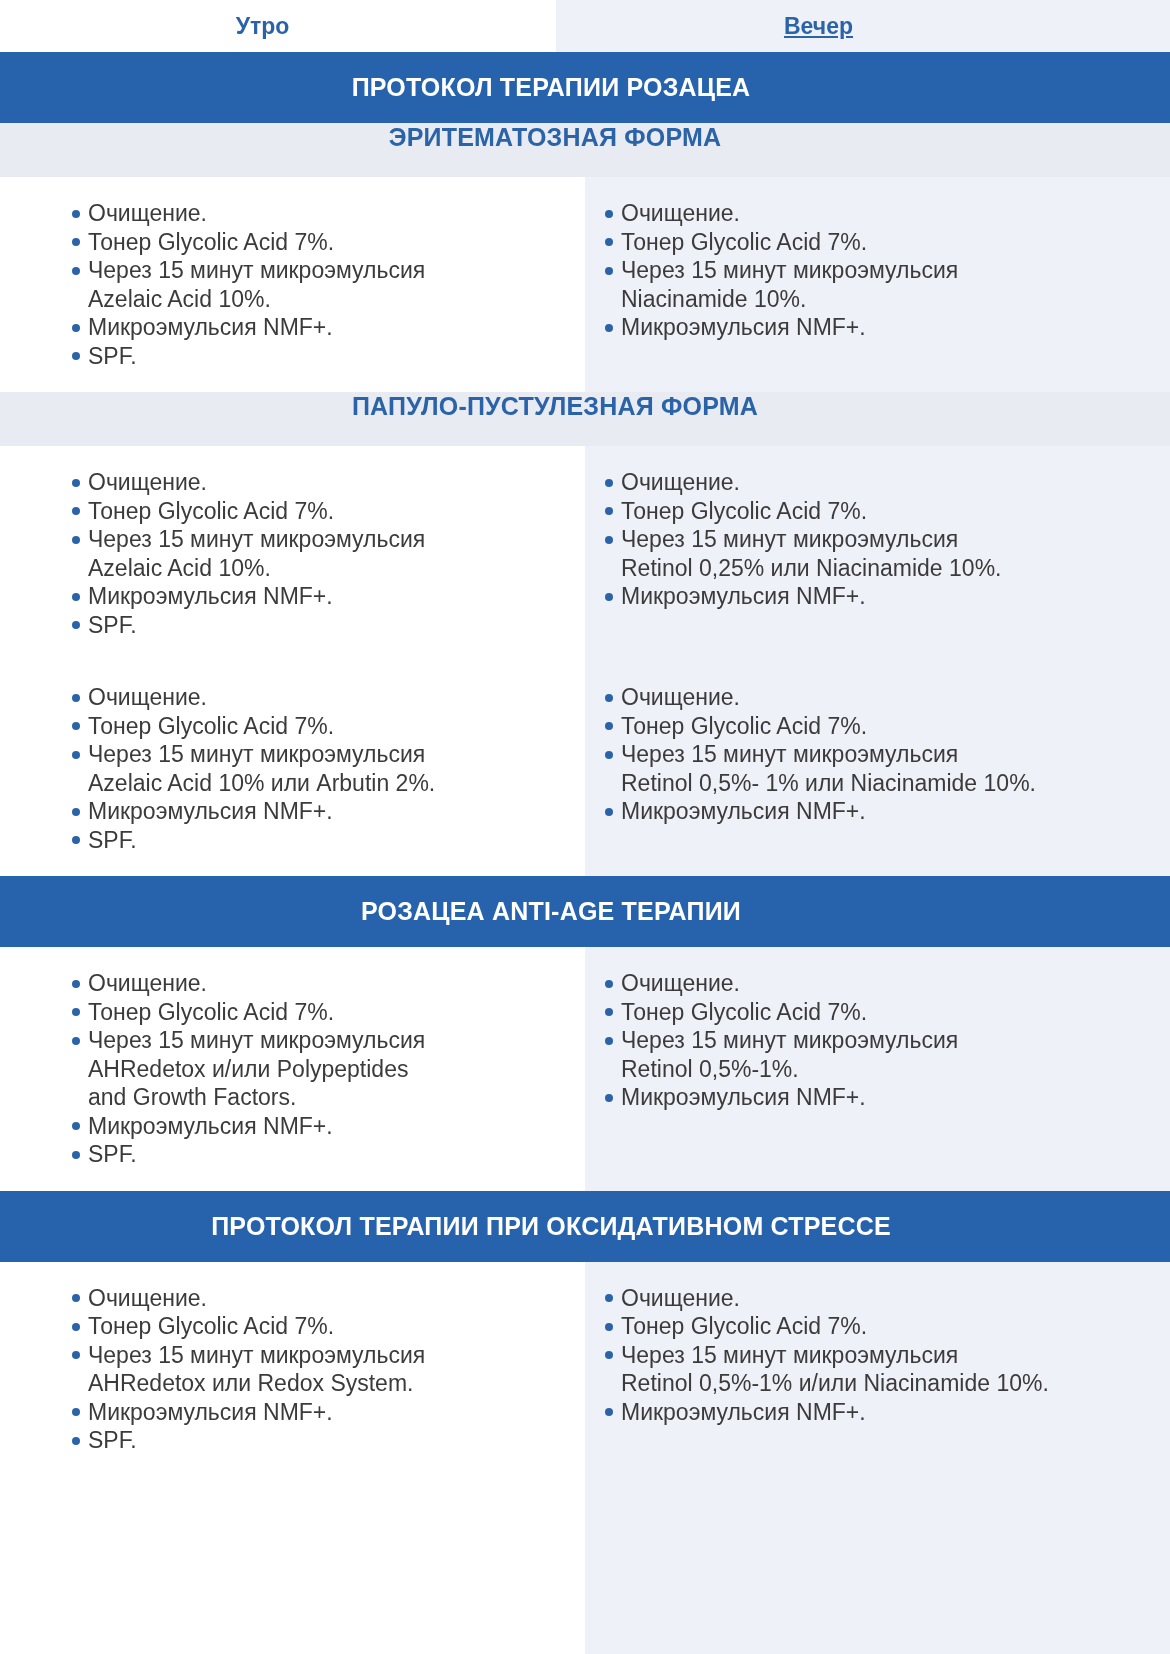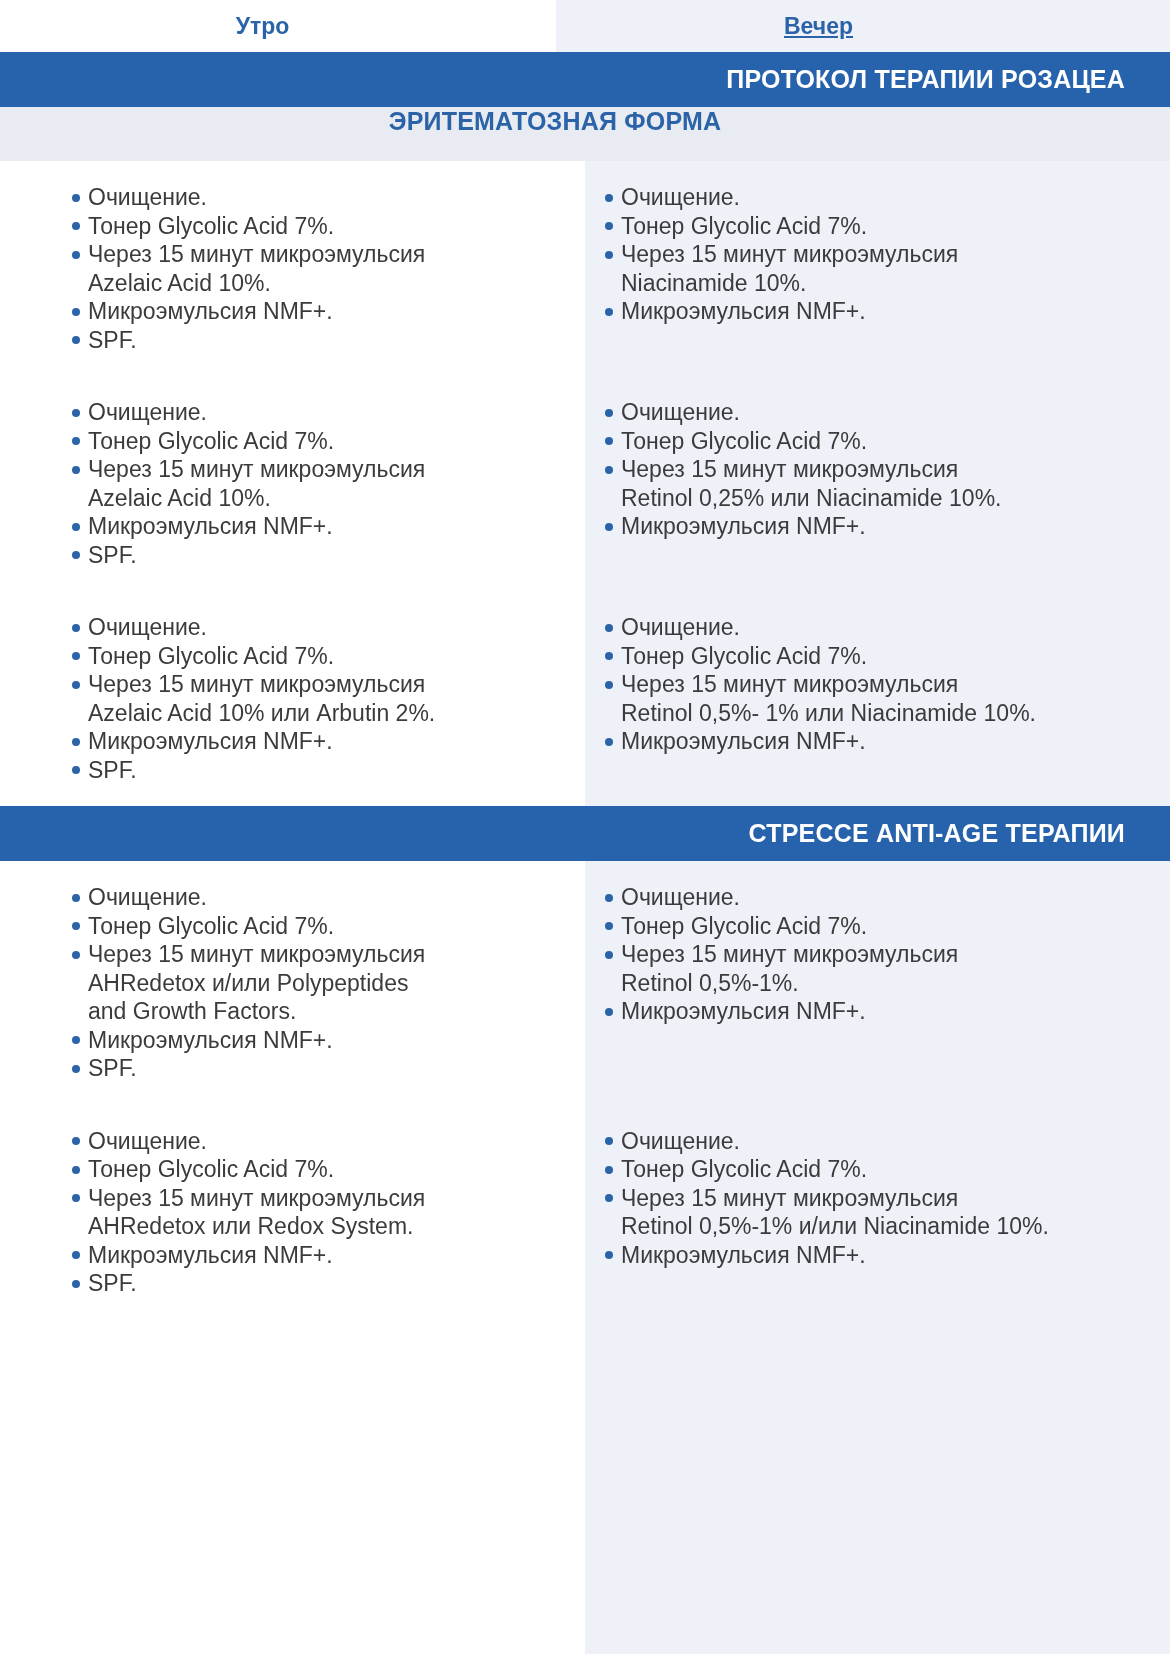--- a/index.html
+++ b/index.html
@@ -15,24 +15,24 @@
   .col-headers { display:flex; height:52px; flex:0 0 auto; }
   .col-header {
     width:50%; display:flex; align-items:center; justify-content:center;
     font-weight:bold; font-size:23px; color:var(--accent,#2b63a8);
   }
   .col-header.morning { background:#ffffff; padding-right:31px; }
   .col-header.evening { background:var(--evening-bg,#eff1f8); padding-right:89px;text-decoration:underline; }
 
   
   .banner {
-    height:55px; flex:0 0 auto;
+    height:71px; flex:0 0 auto;
     background:var(--banner-bg,#2762ac);
-    display:flex; align-items:center; justify-content:flex-end;
-    padding-right:45px;
+    display:flex; align-items:center; justify-content:center;
+    padding-right:68px;
   }
   .banner-text {
     color:#ffffff; font-weight:bold; font-size:25px; letter-spacing:.2px;
     white-space:nowrap;
   }
 
   
   .band {
     height:54px; flex:0 0 auto;
     background:var(--band-bg,#e8ebf1);
@@ -99,20 +99,23 @@
       <div class="col evening">
         <ul class="routine">
           <li>Очищение.</li>
           <li>Тонер Glycolic Acid 7%.</li>
           <li>Через 15 минут микроэмульсия
 Niacinamide 10%.</li>
           <li>Микроэмульсия NMF+.</li>
         </ul>
       </div>
     </div>
+    <div class="band">
+      <span class="band-text">ПАПУЛО-ПУСТУЛЕЗНАЯ ФОРМА</span>
+    </div>
     <div class="row">
       <div class="col morning">
         <ul class="routine">
           <li>Очищение.</li>
           <li>Тонер Glycolic Acid 7%.</li>
           <li>Через 15 минут микроэмульсия
 Azelaic Acid 10%.</li>
           <li>Микроэмульсия NMF+.</li>
           <li>SPF.</li>
         </ul>
@@ -142,21 +145,21 @@
         <ul class="routine">
           <li>Очищение.</li>
           <li>Тонер Glycolic Acid 7%.</li>
           <li>Через 15 минут микроэмульсия
 Retinol 0,5%- 1% или Niacinamide 10%.</li>
           <li>Микроэмульсия NMF+.</li>
         </ul>
       </div>
     </div>
     <div class="banner">
-      <span class="banner-text">СТРЕССЕ ANTI-AGE ТЕРАПИИ</span>
+      <span class="banner-text">РОЗАЦЕА ANTI-AGE ТЕРАПИИ</span>
     </div>
     <div class="row">
       <div class="col morning">
         <ul class="routine">
           <li>Очищение.</li>
           <li>Тонер Glycolic Acid 7%.</li>
           <li>Через 15 минут микроэмульсия
 AHRedetox и/или Polypeptides
 and Growth Factors.</li>
           <li>Микроэмульсия NMF+.</li>
@@ -166,20 +169,23 @@
       <div class="col evening">
         <ul class="routine">
           <li>Очищение.</li>
           <li>Тонер Glycolic Acid 7%.</li>
           <li>Через 15 минут микроэмульсия
 Retinol 0,5%-1%.</li>
           <li>Микроэмульсия NMF+.</li>
         </ul>
       </div>
     </div>
+    <div class="banner">
+      <span class="banner-text">ПРОТОКОЛ ТЕРАПИИ ПРИ ОКСИДАТИВНОМ СТРЕССЕ</span>
+    </div>
     <div class="row grow">
       <div class="col morning">
         <ul class="routine">
           <li>Очищение.</li>
           <li>Тонер Glycolic Acid 7%.</li>
           <li>Через 15 минут микроэмульсия
 AHRedetox или Redox System.</li>
           <li>Микроэмульсия NMF+.</li>
           <li>SPF.</li>
         </ul>

